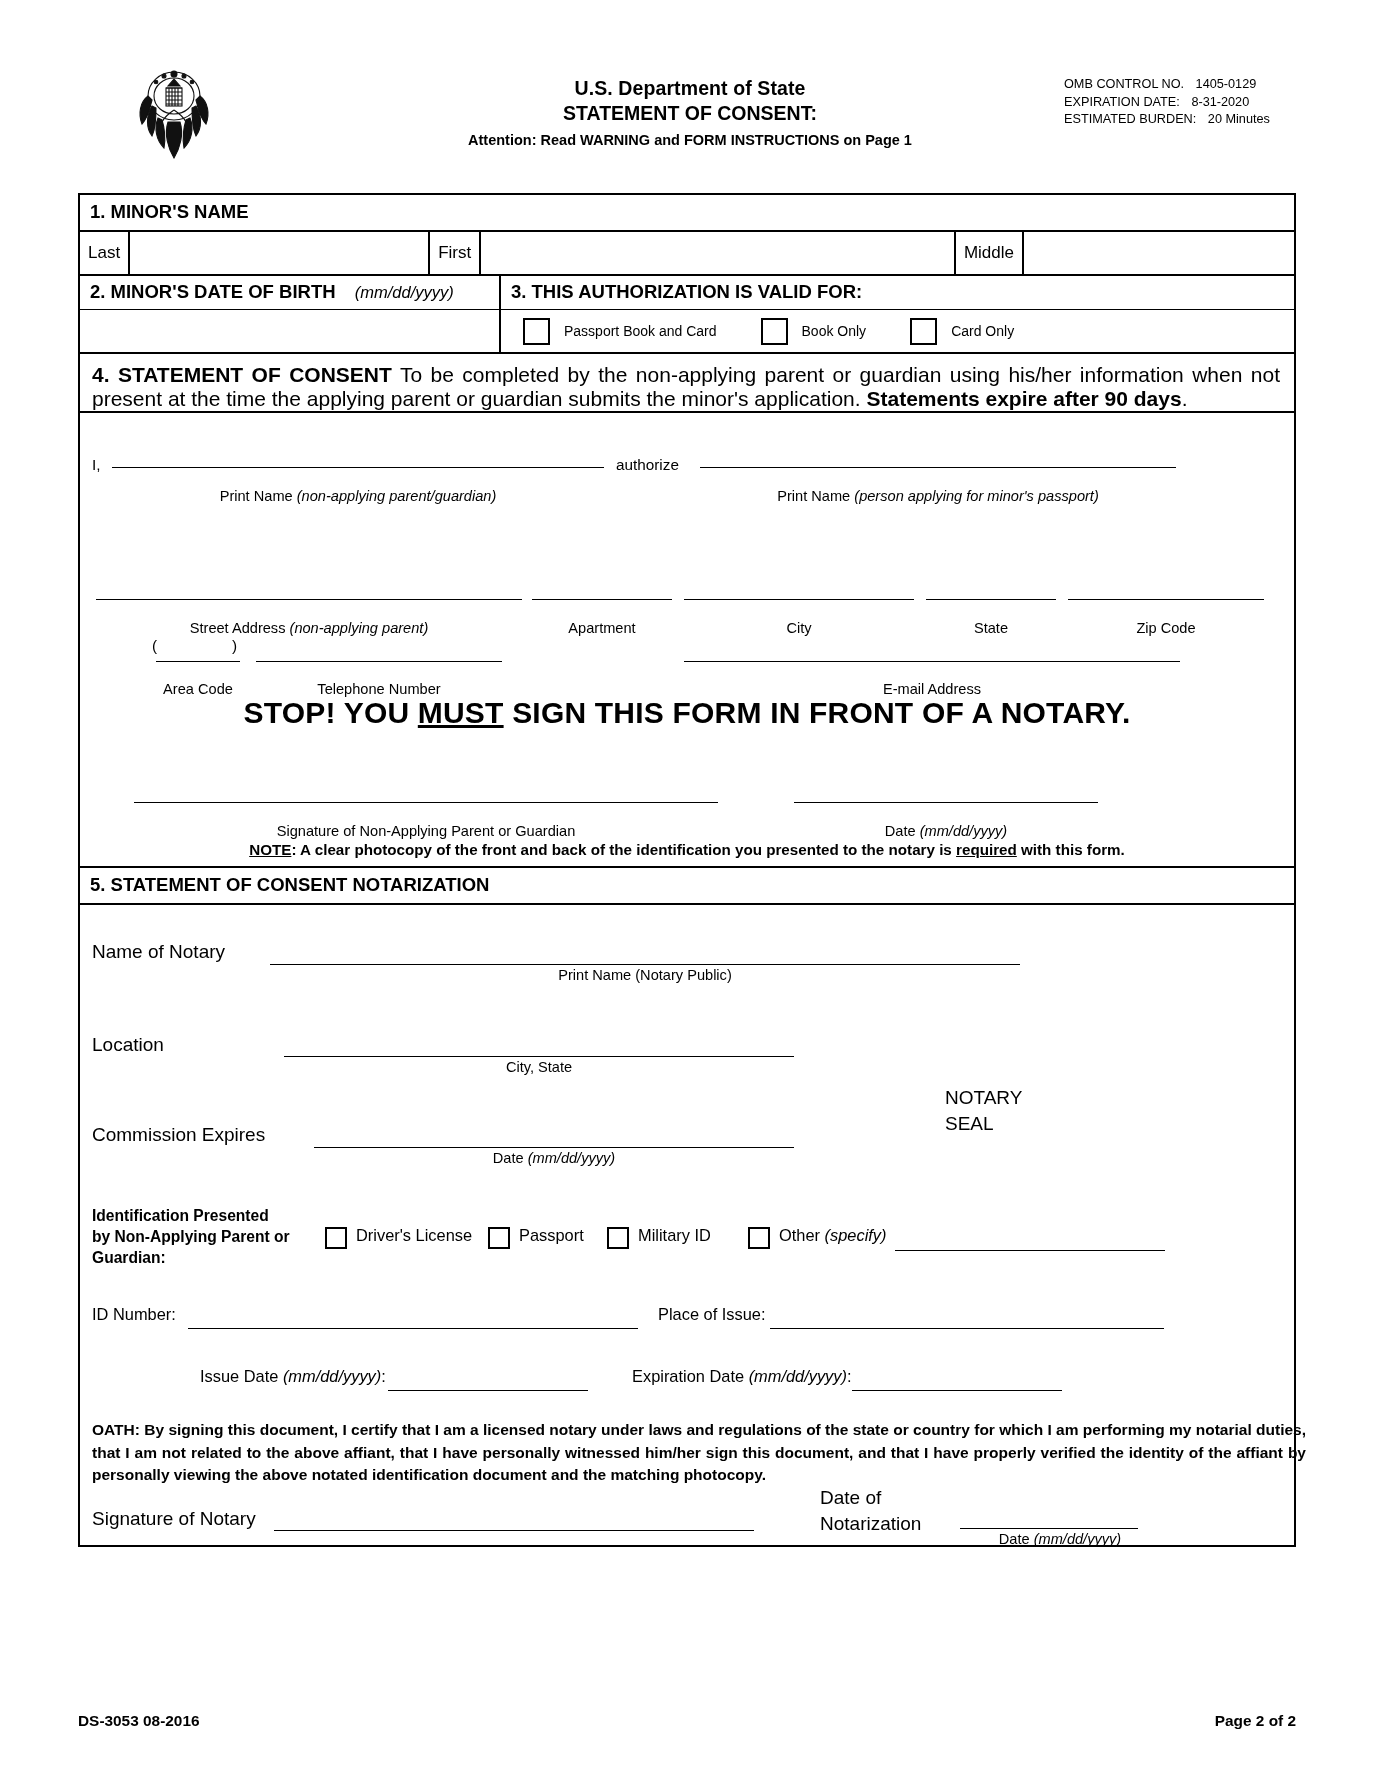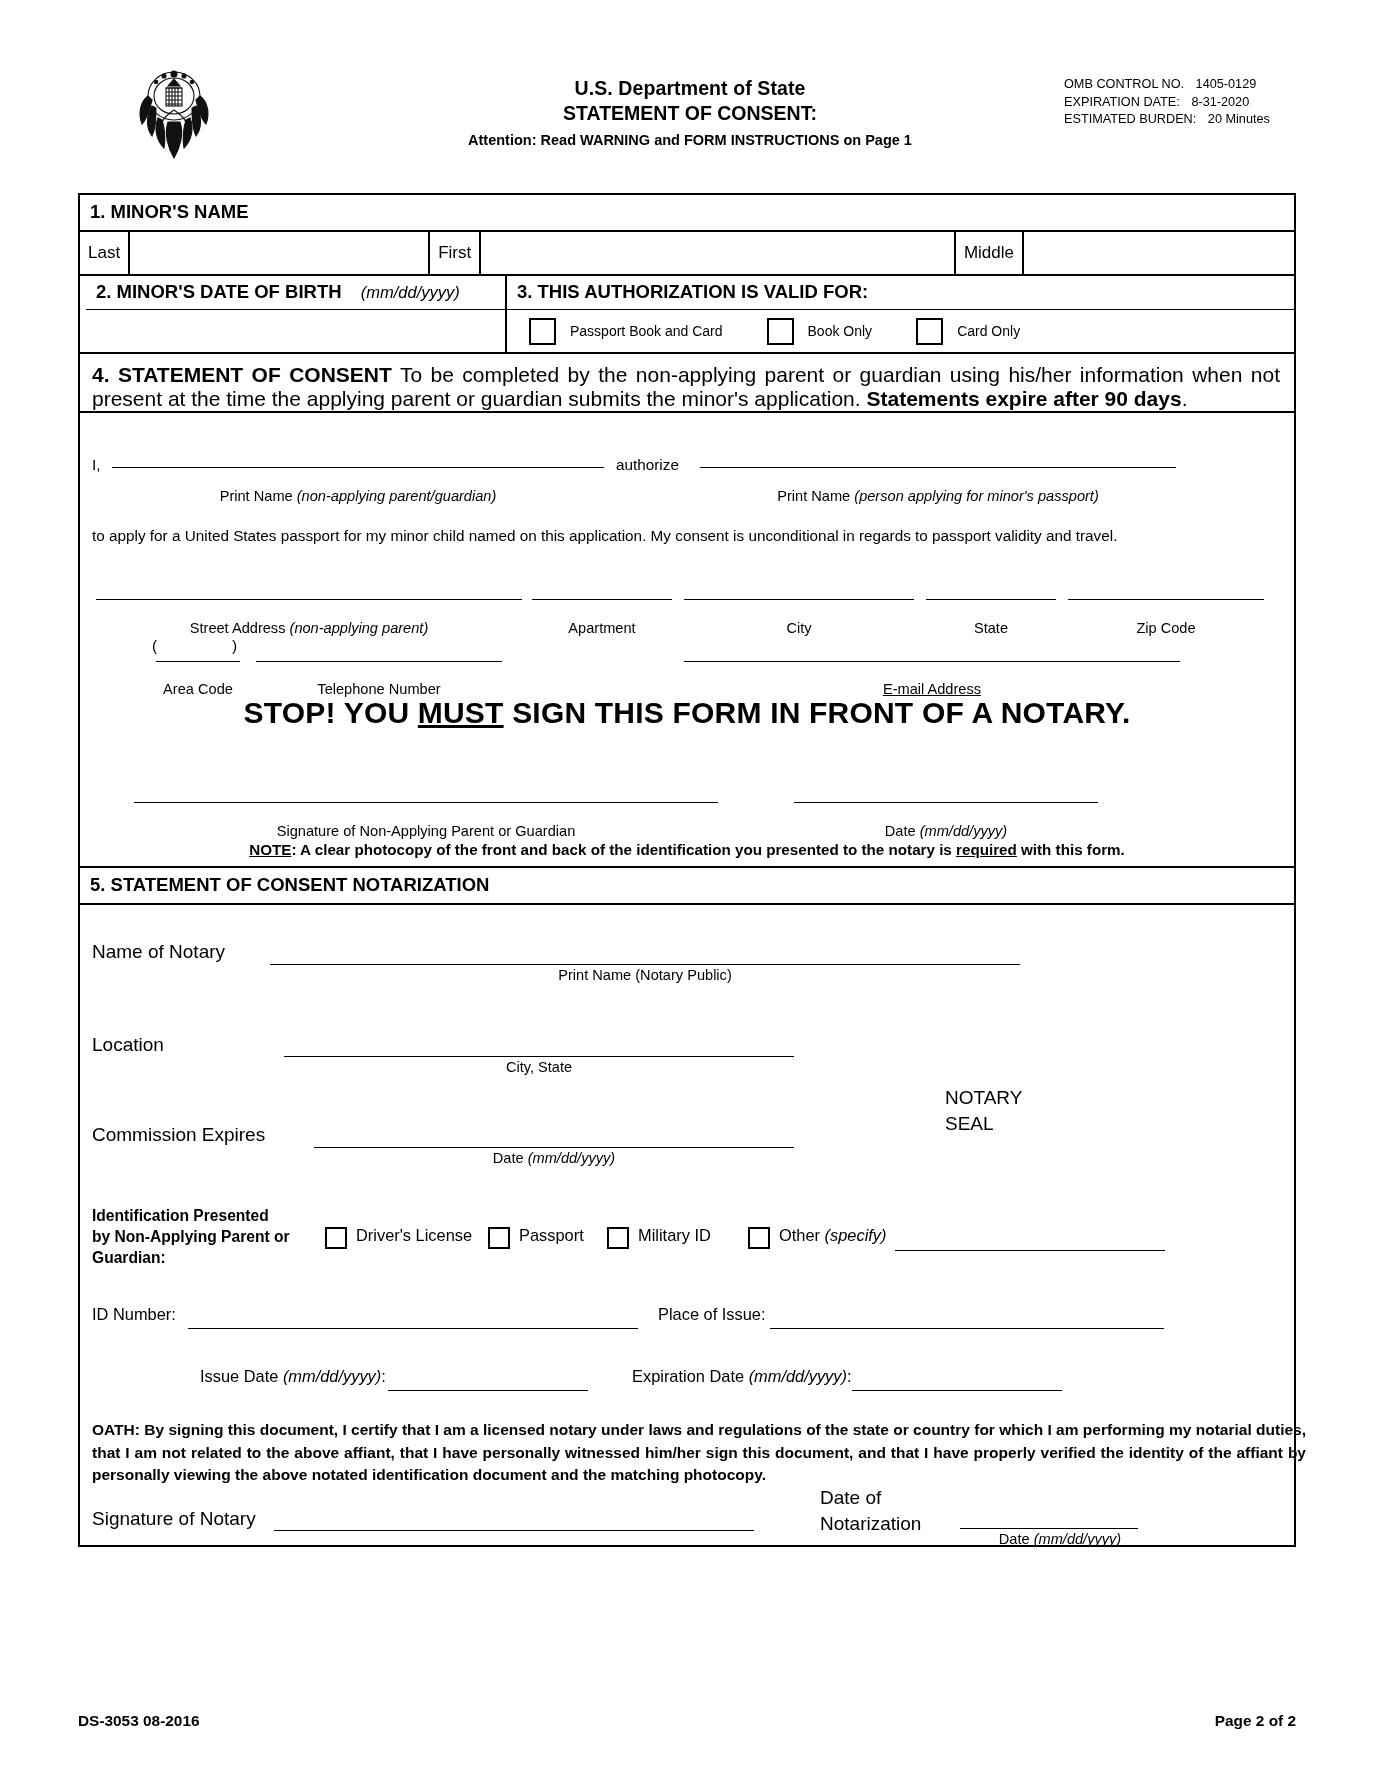--- a/index.html
+++ b/index.html
@@ -101,21 +101,21 @@
     font-size: 17px;
     display: flex;
     align-items: center;
     padding: 0 8px;
     white-space: nowrap;
   }
   .vline { border-left: 2.2px solid #000; }
   .grow { flex: 1 1 auto; }
 
   
-  .dob-row { display: flex; padding-left: 6px; }
+  .dob-row { display: flex; }
   .dob-left {
     width: 419px;
     box-sizing: border-box;
   }
   .dob-head {
     font-size: 18.5px;
     font-weight: bold;
     padding: 5px 0 6px 10px;
     white-space: nowrap;
   }
@@ -382,21 +382,20 @@
       </div>
 
       <div class="abs small-text" style="left:536px; top:41px;">authorize</div>
 
       <div class="abs ln" style="left:620px; top:53px; width:476px; height:1px;"></div>
       <div class="abs cap" style="left:620px; top:57px; width:476px;">
         <span>Print Name</span>
         <i>(person applying for minor's passport)</i>
       </div>
 
-      <div class="abs small-text" style="left:12px; top:112px; width:1196px;">to apply for a United States passport for my minor child named on this application. My consent is unconditional in regards to passport validity and travel.</div>
 
       <div class="abs ln" style="left:16px; top:185px; width:426px; height:1px;"></div>
       <div class="abs cap" style="left:16px; top:189px; width:426px;">
         <span>Street Address</span>
         <i>(non-applying parent)</i>
       </div>
 
       <div class="abs ln" style="left:452px; top:185px; width:140px; height:1px;"></div>
       <div class="abs cap" style="left:452px; top:189px; width:140px;">Apartment</div>
 
@@ -411,21 +410,21 @@
 
       <div class="abs small-text" style="left:72px; top:222px;">(</div>
       <div class="abs small-text" style="left:152px; top:222px;">)</div>
       <div class="abs ln" style="left:76px; top:247px; width:84px; height:1px;"></div>
       <div class="abs cap" style="left:70px; top:250px; width:96px;">Area Code</div>
 
       <div class="abs ln" style="left:176px; top:247px; width:246px; height:1px;"></div>
       <div class="abs cap" style="left:176px; top:250px; width:246px;">Telephone Number</div>
 
       <div class="abs ln" style="left:604px; top:247px; width:496px; height:1px;"></div>
-      <div class="abs cap" style="left:604px; top:250px; width:496px;text-decoration:underline;">E-mail Address</div>
+      <div class="abs cap" style="left:604px; top:250px; width:496px;">E-mail Address</div>
 
       <div class="abs stop-line" style="left:0px; top:283px; width:1214px;">
         <span>STOP! YOU </span><u>MUST</u><span> SIGN THIS FORM IN FRONT OF A NOTARY.</span>
       </div>
 
 
       <div class="abs ln" style="left:54px; top:388px; width:584px; height:1px;"></div>
       <div class="abs cap" style="left:54px; top:392px; width:584px;">Signature of Non-Applying Parent or Guardian</div>
 
       <div class="abs ln" style="left:714px; top:388px; width:304px; height:1px;"></div>

